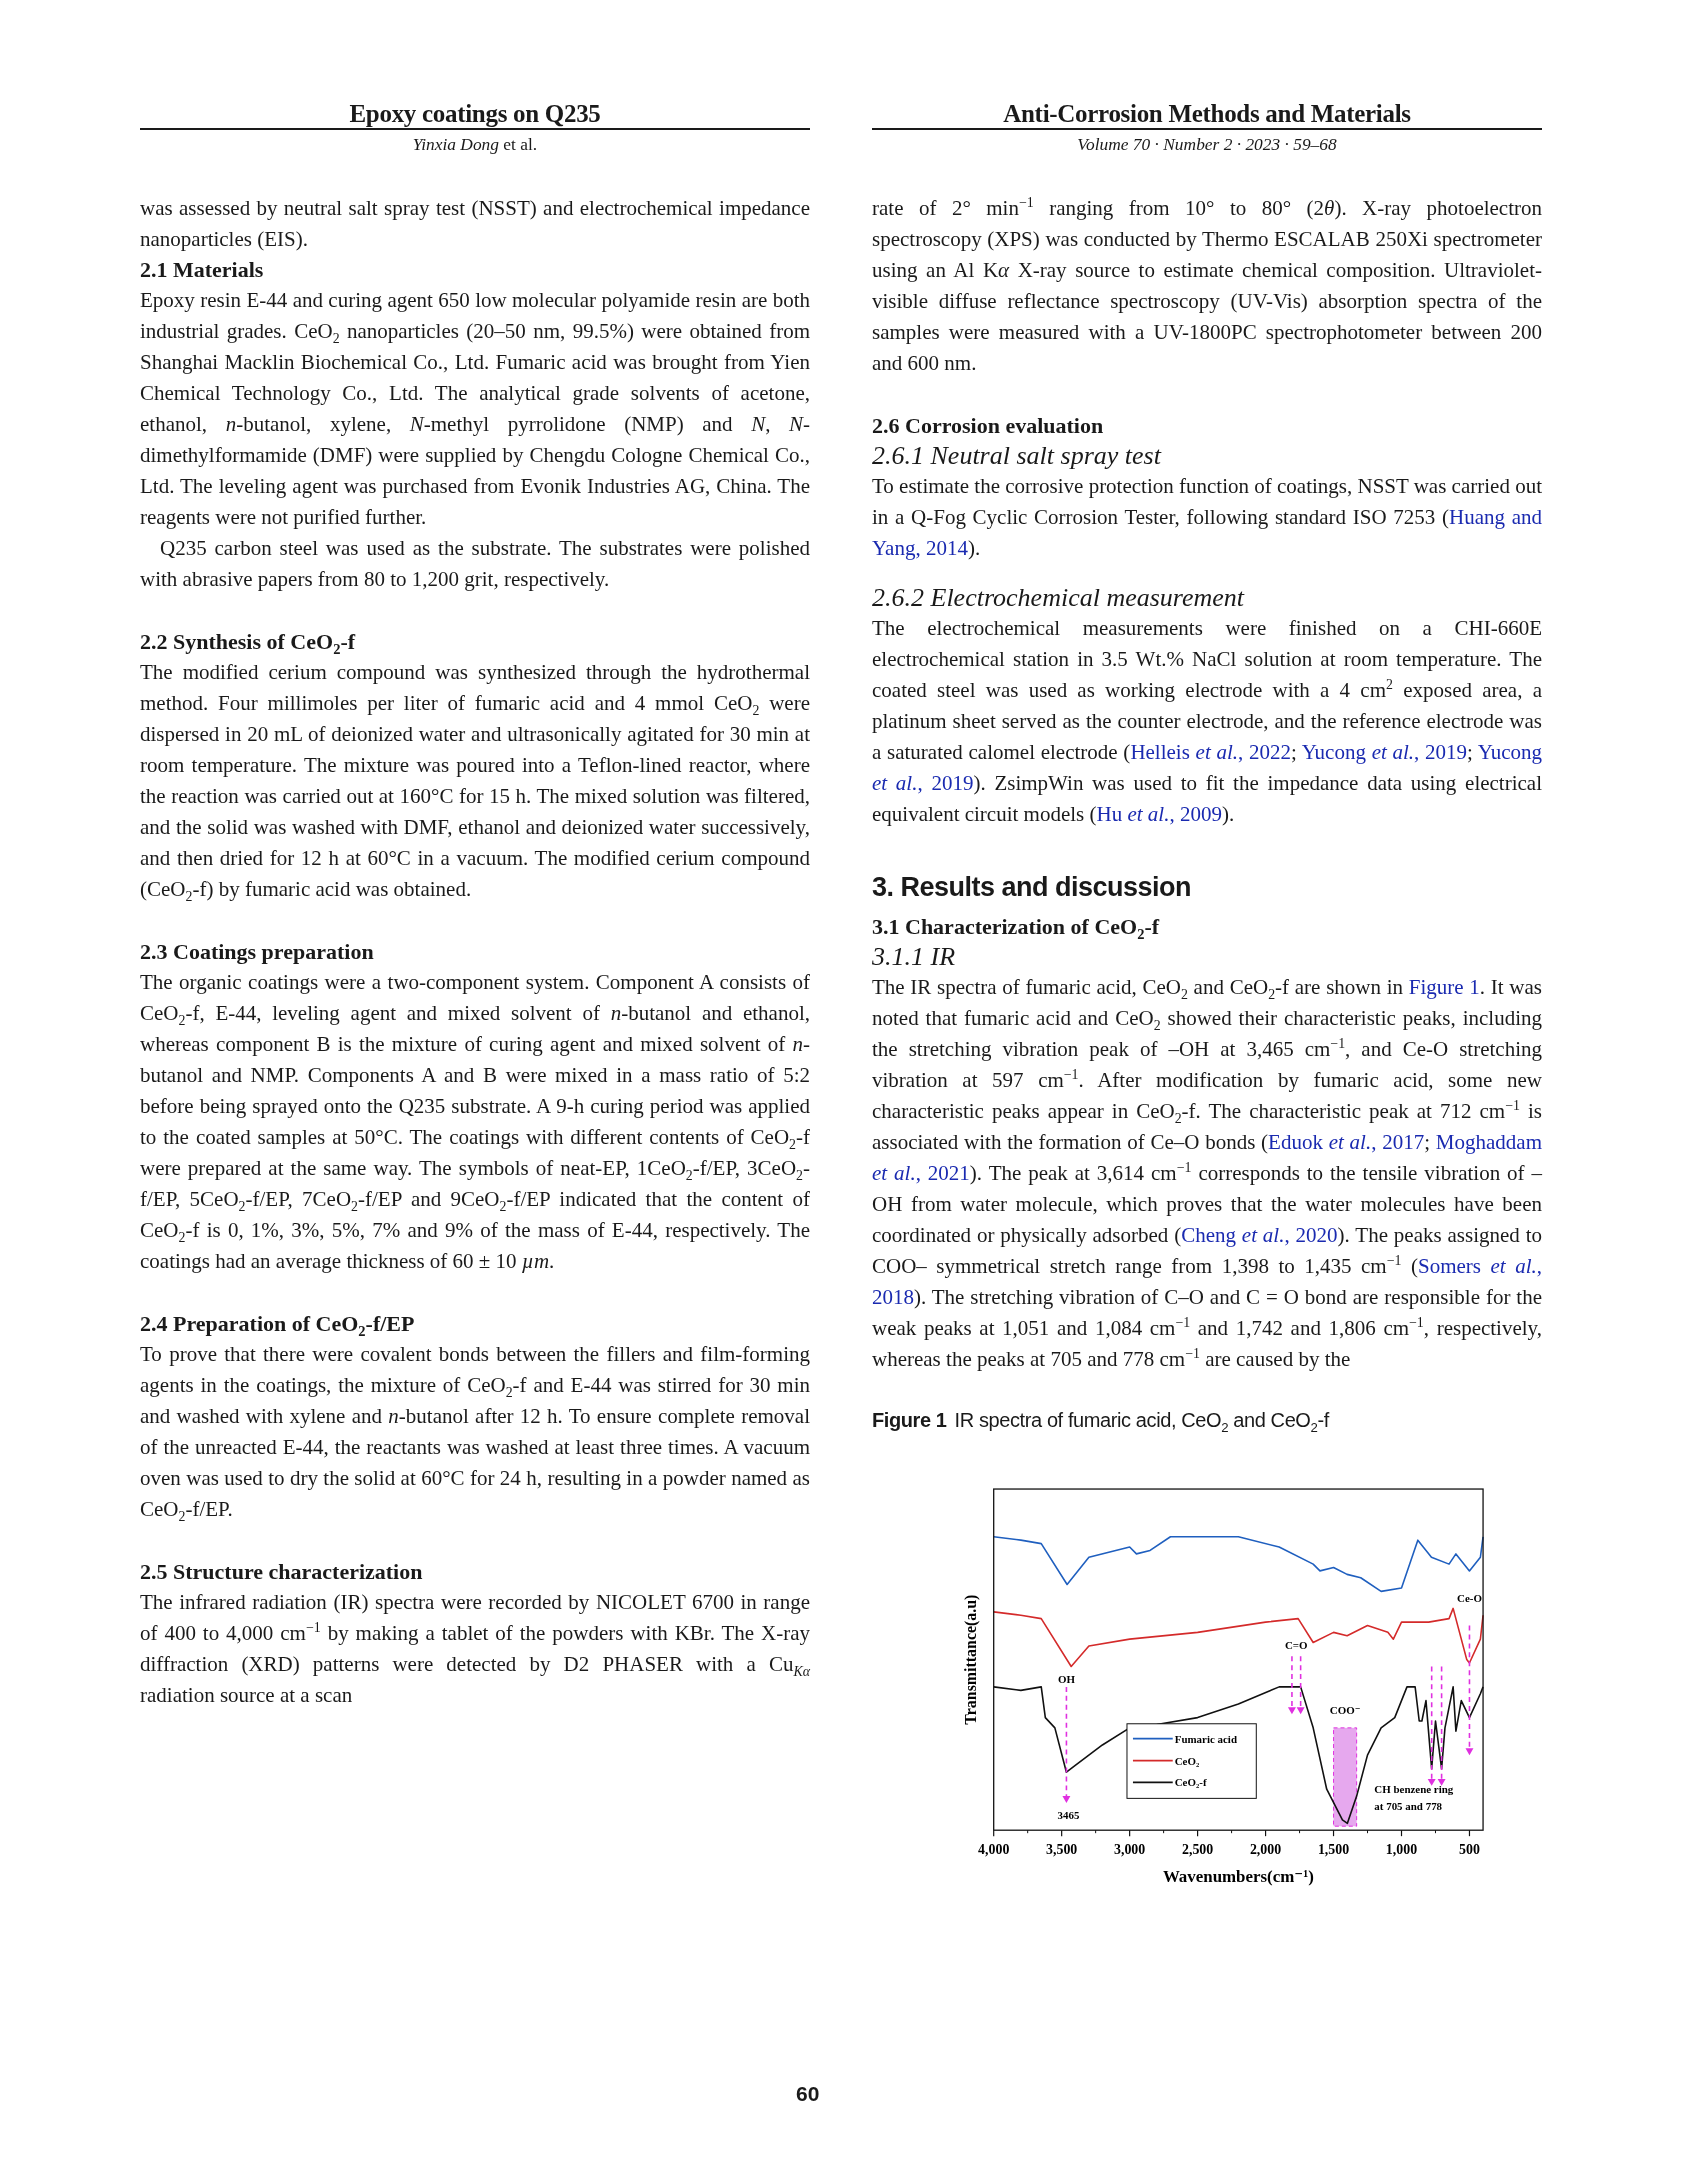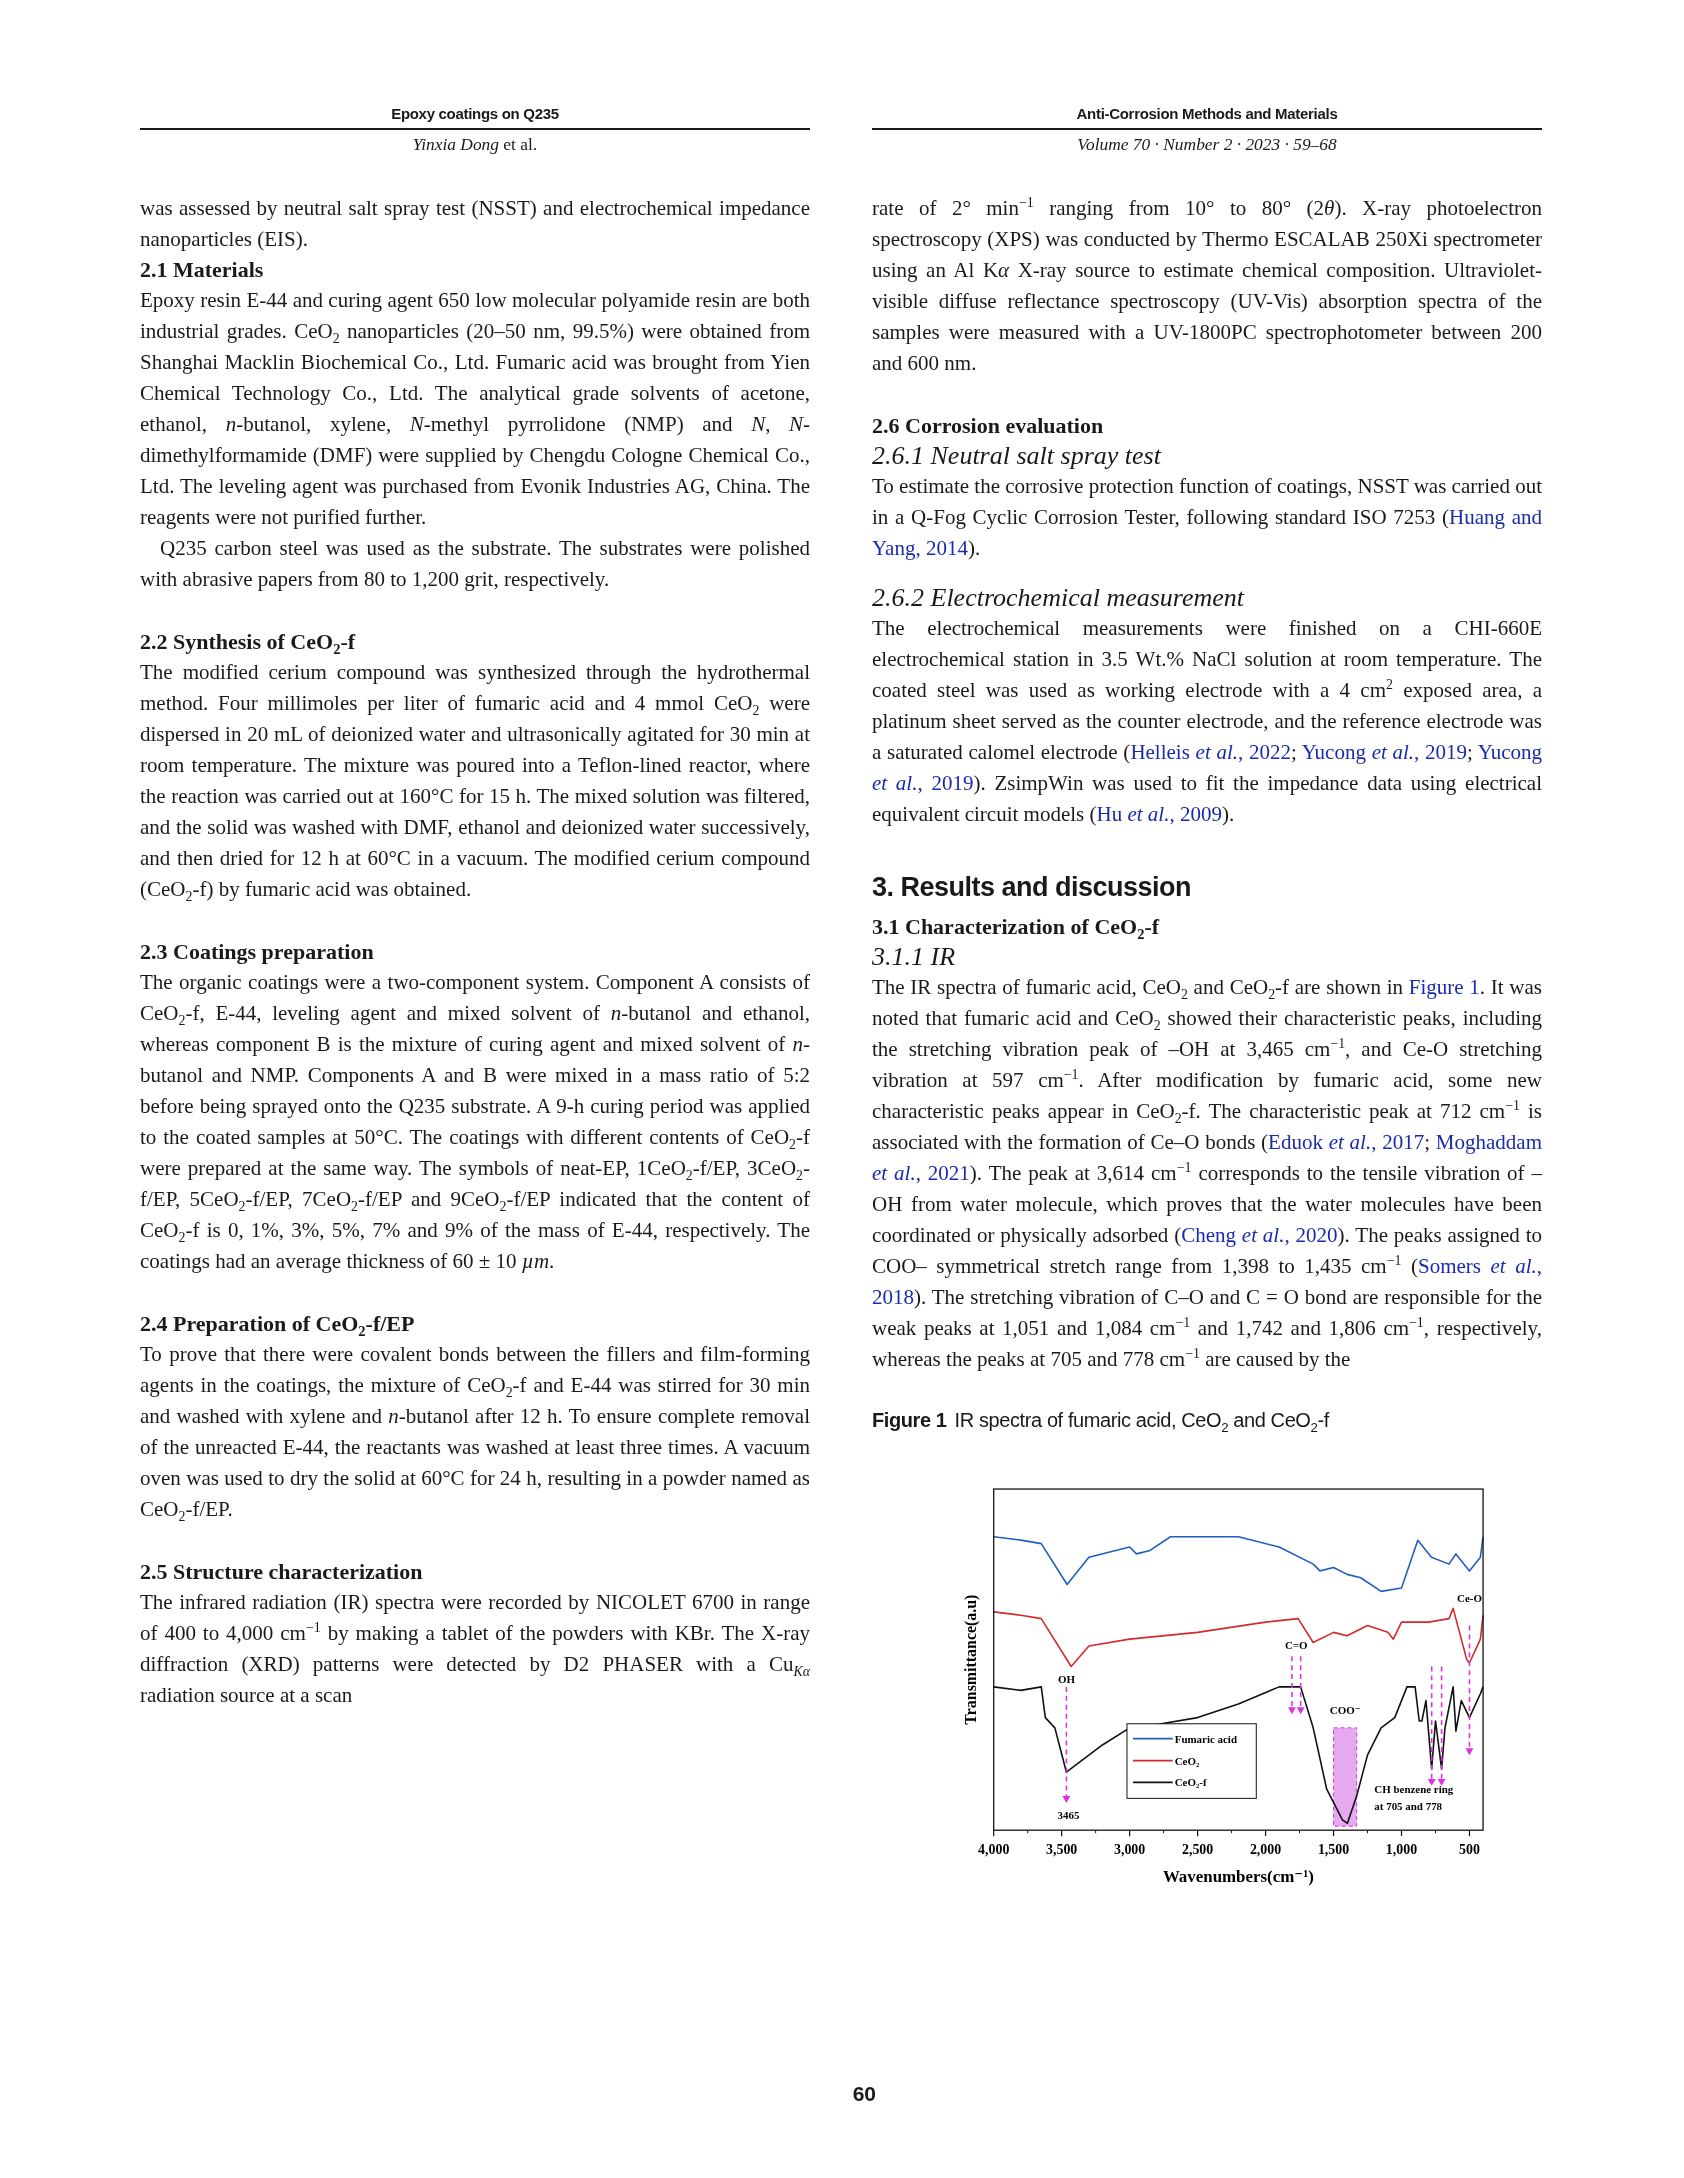--- a/index.html
+++ b/index.html
@@ -6,22 +6,22 @@
   html, body { background: #ffffff; }
   body {
     width: 1685px; height: 2178px; position: relative; overflow: hidden;
     font-family: "Liberation Serif", "DejaVu Serif", serif; color: #1a1a1a;
   }
   .col { position: absolute; top: 100px; width: 670px; }
   .col.left { left: 140px; }
   .col.right { left: 872px; }
   .run-head { text-align: center; }
   .run-title {
-    font-family: Liberation Sans, sans-serif; font-weight: bold;
-    font-size: 15px; height: 28px; line-height: 28px; letter-spacing: -0.3px;
+    font-family: Liberation Serif, serif; font-weight: bold;
+    font-size: 25px; height: 28px; line-height: 28px; letter-spacing: -0.3px;
   }
   .run-rule { border-top: 2px solid #1a1a1a; }
   .run-sub { font-style: italic; font-size: 17.4px; line-height: 28px; height: 30px; }
   .run-sub .up { font-style: normal; }
   .body-text { margin-top: 33px; }
   p.para { font-size: 21px; line-height: 31px; text-align: justify; }
   p.para.indent { text-indent: 20px; }
   h2.sec {
     font-family: "Liberation Sans", "DejaVu Sans", sans-serif; font-weight: bold;
     font-size: 27px; letter-spacing: -0.5px; line-height: 34px;
@@ -33,21 +33,21 @@
   .gap-s { height: 19px; }
   .link { color: #1a2ab0; }
   sub, sup { font-size: 0.66em; line-height: 0; }
   .fig-caption {
     font-family: "Liberation Sans", "DejaVu Sans", sans-serif; font-size: 20px;
     margin-top: 34px; letter-spacing: -0.4px;
   }
   .fig-caption b { font-weight: bold; margin-right: 8px; }
   .figure-wrap { position: relative; margin-top: 30px; margin-left: 66px; width: 557px; height: 438px; }
   .page-num {
-    position: absolute; left: 796px; top: 2082px; width: 80px; text-align: right;
+    position: absolute; left: 796px; top: 2082px; width: 80px; text-align: left;
     font-family: "Liberation Sans", "DejaVu Sans", sans-serif; font-weight: bold; font-size: 21px;
   }
   svg text { font-family: "Liberation Serif", "DejaVu Serif", serif; font-weight: bold; }
 </style>
 </head>
 <body>
 
 <div class="col left">
   <div class="run-head">
     <div class="run-title">Epoxy coatings on Q235</div>

